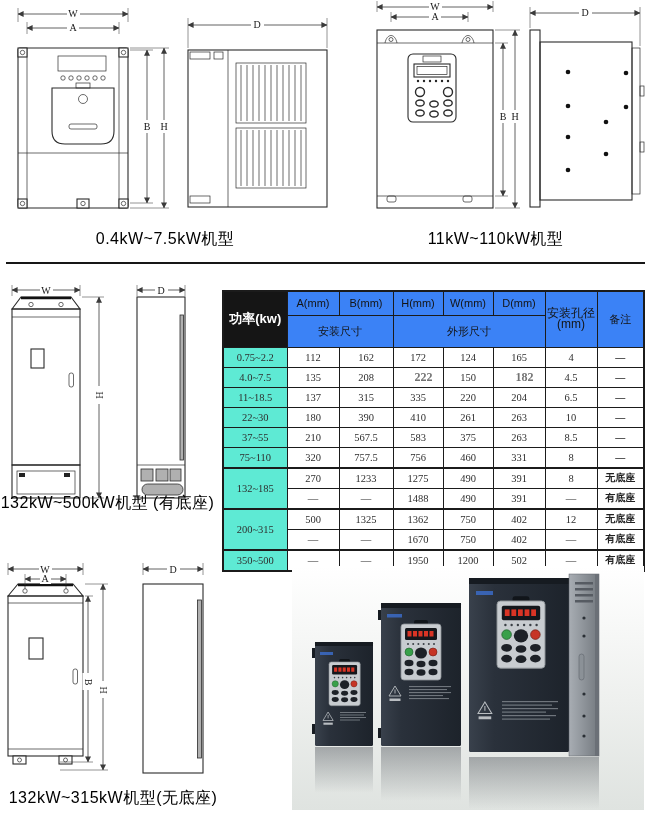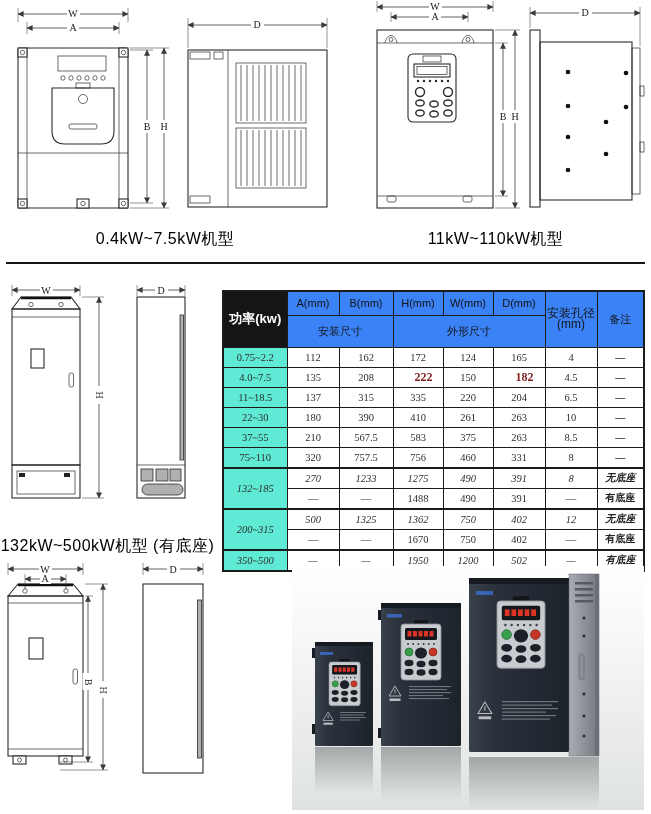--- a/index.html
+++ b/index.html
@@ -23,22 +23,22 @@
   
   .tbl-wrap{position:absolute;left:222px;top:290px;}
   table.dim-table{border-collapse:collapse;table-layout:fixed;border:2px solid #1b1b1b;}
   table.dim-table td,table.dim-table th{border:1px solid #1b1b1b;text-align:center;
       vertical-align:middle;padding:0;overflow:hidden;}
   th.yellow{background:#3b82f6;font-size:11px;font-weight:normal;color:#141414;
       font-family:"Liberation Sans",sans-serif;}
   th.black{background:#151515;color:#ffffff;font-size:13px;font-weight:bold;}
   td.power-cell{background:#5eead4;font-size:10.5px;font-family:"Liberation Serif",serif;color:#222;}
   table.dim-table td{height:19px;font-size:10.5px;font-family:"Liberation Serif",serif;color:#2e2e2e;}
-  table.dim-table tr.group-start td{border-top-width:2px;font-style:italic;}
-  table.dim-table td.b{font-weight:bold;font-size:12px;color:#7f1d1d;padding-left:11px;}
+  table.dim-table tr.group-start td{border-top-width:2px;}
+  table.dim-table td.b{font-weight:bold;font-size:12px;color:#737373;padding-left:11px;}
   table.dim-table td.remark{font-size:10px;font-weight:bold;color:#222;}
   .hole-h{line-height:11px;font-size:12px;}
 </style>
 </head>
 <body>
 
 <div class="page">
 
   <svg class="abs" style="left:0;top:0" width="336" height="218" viewBox="0 0 336 218">
     <defs>
@@ -254,21 +254,21 @@
       <line class="dim" x1="99" y1="297" x2="99" y2="498" marker-start="url(#ar3)" marker-end="url(#ar3)"></line>
       <rect class="lblbg" x="93" y="386" width="12" height="18"></rect>
       <text class="dimtxt" x="99" y="398" transform="rotate(90 99 395)">H</text>
       <line class="ext" x1="137" y1="285" x2="137" y2="296"></line>
         <line class="ext" x1="185" y1="285" x2="185" y2="296"></line>
       <line class="dim" x1="137" y1="290" x2="185" y2="290" marker-start="url(#ar3)" marker-end="url(#ar3)"></line>
       <rect class="lblbg" x="155" y="284" width="13" height="12"></rect>
       <text class="dimtxt" x="161" y="294">D</text>
     </g>
   </svg>
-  <div class="caption" style="left:0;top:536px;width:215px">132kW~500kW机型 (有底座)</div>
+  <div class="caption" style="left:0;top:493px;width:215px">132kW~500kW机型 (有底座)</div>
 
   <div class="tbl-wrap">
     <table class="dim-table">
       <colgroup>
         <col style="width:64px">
           <col style="width:52px">
           <col style="width:54px">
           <col style="width:50px">
         <col style="width:50px">
           <col style="width:52px">
@@ -455,20 +455,21 @@
       <line class="dim" x1="103" y1="584" x2="103" y2="770" marker-start="url(#ar4)" marker-end="url(#ar4)"></line>
       <rect class="lblbg" x="97.5" y="681" width="11" height="17"></rect>
       <text class="dimtxt" x="103" y="693" transform="rotate(90 103 690)">H</text>
       <line class="ext" x1="143" y1="563" x2="143" y2="575"></line>
         <line class="ext" x1="203" y1="563" x2="203" y2="575"></line>
       <line class="dim" x1="143" y1="569" x2="203" y2="569" marker-start="url(#ar4)" marker-end="url(#ar4)"></line>
       <rect class="lblbg" x="167" y="563" width="13" height="12"></rect>
       <text class="dimtxt" x="173" y="573">D</text>
     </g>
   </svg>
+  <div class="caption" style="left:0;top:788px;width:226px">132kW~315kW机型(无底座)</div>
 
   <svg class="abs" style="left:292px;top:566px" width="352" height="244" viewBox="0 0 352 244">
     <defs>
       <linearGradient id="bgGrad" x1="0" y1="0" x2="0" y2="1">
         <stop offset="0" stop-color="#ffffff"></stop>
           <stop offset="0.55" stop-color="#eef0ee"></stop>
         <stop offset="1" stop-color="#dfe3e0"></stop>
       </linearGradient>
       <linearGradient id="bodyGrad" x1="0" y1="0" x2="1" y2="0">
         <stop offset="0" stop-color="#39414c"></stop>

